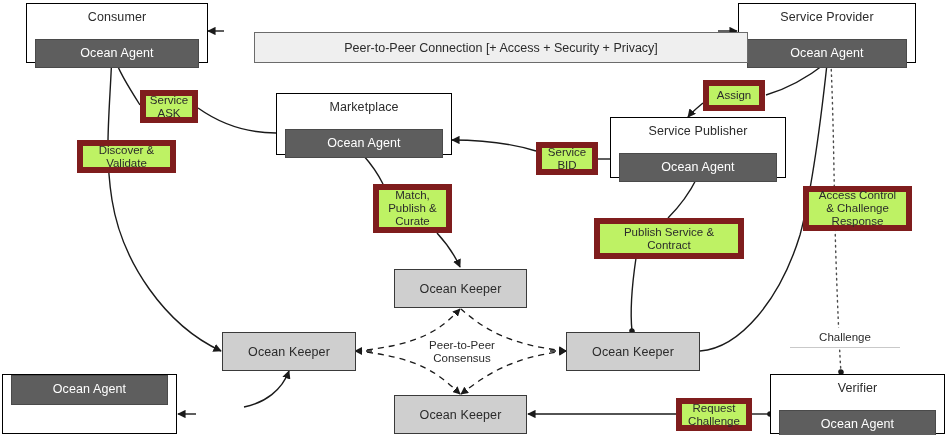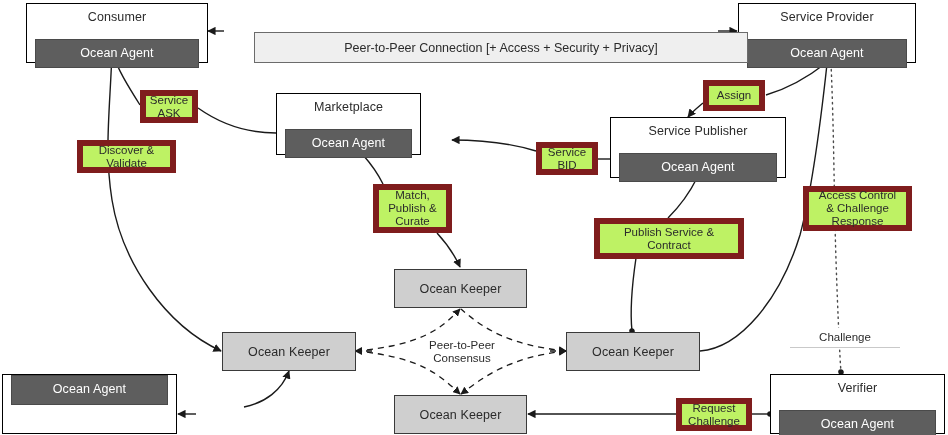--- a/index.html
+++ b/index.html
@@ -184,21 +184,21 @@
 
   <div class="actor" style="left:738px; top:3px; width:178px; height:60px;">
     <div class="actor-title">Service Provider</div>
     <div class="agent-strip">Ocean Agent</div>
   </div>
 
   <div class="p2p-bar" style="left:224px; top:32px; width:494px; height:31px;margin-left:30px;">
     <span>Peer-to-Peer Connection [+ Access + Security + Privacy]</span>
   </div>
 
-  <div class="actor" style="left:276px; top:93px; width:145px; height:62px;">
+  <div class="actor" style="left:276px; top:93px; width:176px; height:62px;">
     <div class="actor-title">Marketplace</div>
     <div class="agent-strip">Ocean Agent</div>
   </div>
 
   <div class="actor" style="left:610px; top:117px; width:176px; height:61px;">
     <div class="actor-title">Service Publisher</div>
     <div class="agent-strip">Ocean Agent</div>
   </div>
 
   <div class="actor" style="left:2px; top:374px; width:175px; height:60px;">

